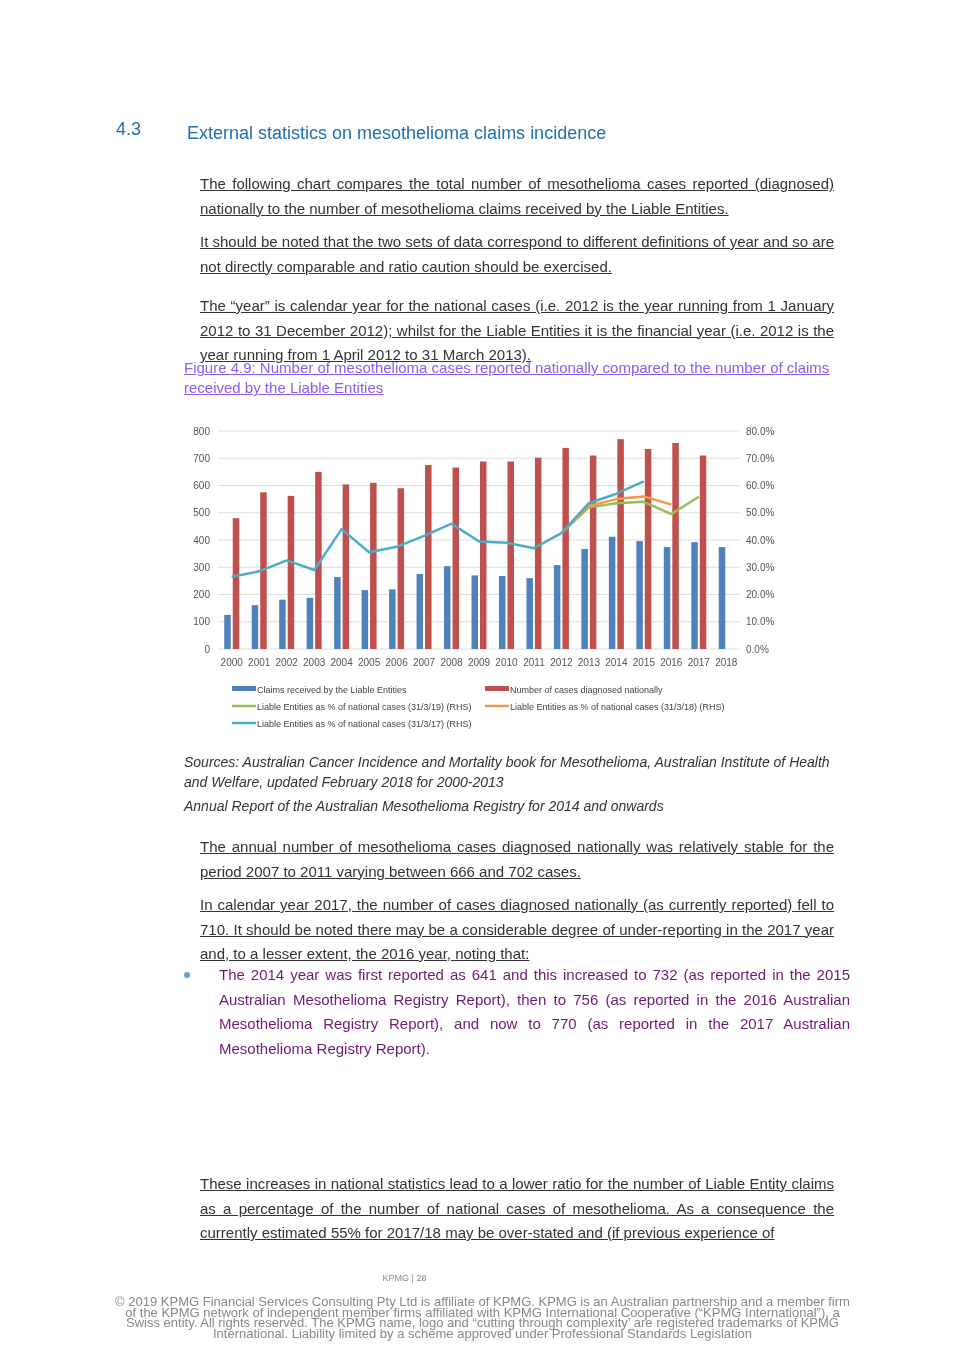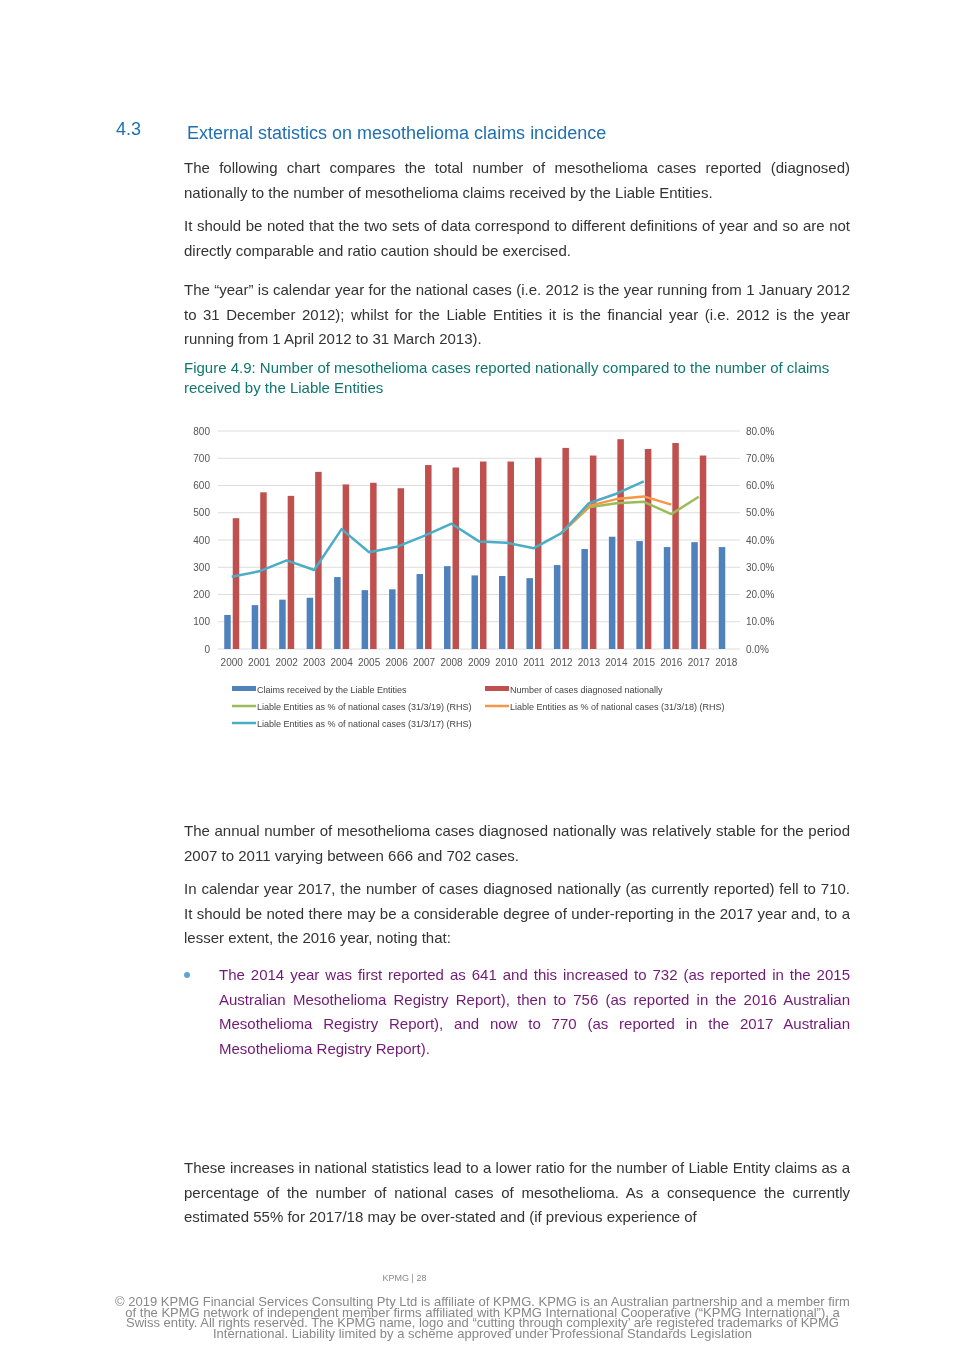--- a/index.html
+++ b/index.html
@@ -2,22 +2,22 @@
 <html><head>
 <meta charset="utf-8">
 <style>
   html, body { margin: 0; padding: 0; background: #ffffff; }
   body { width: 965px; height: 1365px; position: relative; overflow: hidden;
          font-family: "Liberation Sans", sans-serif; color: #333333; }
   .section-head { position: absolute; top: 115px; left: 116px; font-size: 18px; color: #1f6fb2; }
   .section-num { position: absolute; left: 0; top: 4px; }
   .section-title { position: absolute; left: 71px; top: 0; white-space: nowrap; margin-top: 8px; }
   .body-block { position: absolute; left: 184px; width: 666px; font-size: 15px; line-height: 24.5px; text-align: justify; color: #333; }
-  .body-block p { margin: 0; }
-  .fig-caption { position: absolute; left: 184px; top: 358px; width: 666px; font-size: 15px; line-height: 20px; color: #0f766e; }
+  .body-block p { margin: 16px; text-decoration: underline; }
+  .fig-caption { position: absolute; left: 184px; top: 358px; width: 666px; font-size: 15px; line-height: 20px; color: #8b5cf6; text-decoration: underline; }
   .chart { position: absolute; left: 184px; top: 418px; width: 600px; height: 320px; }
   .chart svg { position: absolute; left: 0; top: 0; }
   .axis-text { font-family: "Liberation Sans", sans-serif; font-size: 10px; fill: #555; }
   .legend-text { font-family: "Liberation Sans", sans-serif; font-size: 9px; fill: #444; }
   .sources { position: absolute; left: 184px; width: 666px; font-size: 14px; font-style: italic; line-height: 20px; color: #333; }
   .bullet-list { position: absolute; left: 184px; width: 666px; font-size: 15px; line-height: 24.5px; color: #701a75; text-align: justify; }
   .bullet-item { position: relative; padding-left: 35px; margin-bottom: 12px; }
   .bullet-dot { position: absolute; left: 0; top: 9px; width: 6px; height: 6px; border-radius: 50%; background: #5fa3d6; }
   .page-num { position: absolute; top: 1273px; left: 0; width: 809px; text-align: center; font-size: 9px; color: #888; }
   .footer { position: absolute; top: 1297px; left: 110px; width: 745px; text-align: center; font-size: 13px; line-height: 10.5px; color: #888; }
@@ -137,20 +137,22 @@
       <line x1="48" x2="72" y1="288" y2="288" stroke="#9bbb59" stroke-width="2.5"></line>
       <text x="73" y="291.5" class="legend-text">Liable Entities as % of national cases (31/3/19) (RHS)</text>
       <line x1="301" x2="325" y1="288" y2="288" stroke="#f79646" stroke-width="2.5"></line>
       <text x="326" y="291.5" class="legend-text">Liable Entities as % of national cases (31/3/18) (RHS)</text>
       <line x1="48" x2="72" y1="305" y2="305" stroke="#4bacc6" stroke-width="2.5"></line>
       <text x="73" y="308.5" class="legend-text">Liable Entities as % of national cases (31/3/17) (RHS)</text>
     </svg>
 </div>
 
 <div class="sources" style="top:752px;">
+  <div>Sources: Australian Cancer Incidence and Mortality book for Mesothelioma, Australian Institute of Health and Welfare, updated February 2018 for 2000-2013</div>
+  <div style="margin-top:4px;">Annual Report of the Australian Mesothelioma Registry for 2014 and onwards</div>
 </div>
 
 <div class="body-block" style="top:819px;">
   <p>The annual number of mesothelioma cases diagnosed nationally was relatively stable for the period 2007 to 2011 varying between 666 and 702 cases.</p>
 </div>
 <div class="body-block" style="top:877px;">
   <p>In calendar year 2017, the number of cases diagnosed nationally (as currently reported) fell to 710. It should be noted there may be a considerable degree of under-reporting in the 2017 year and, to a lesser extent, the 2016 year, noting that:</p>
 </div>
 
 <div class="bullet-list" style="top:963px;">

